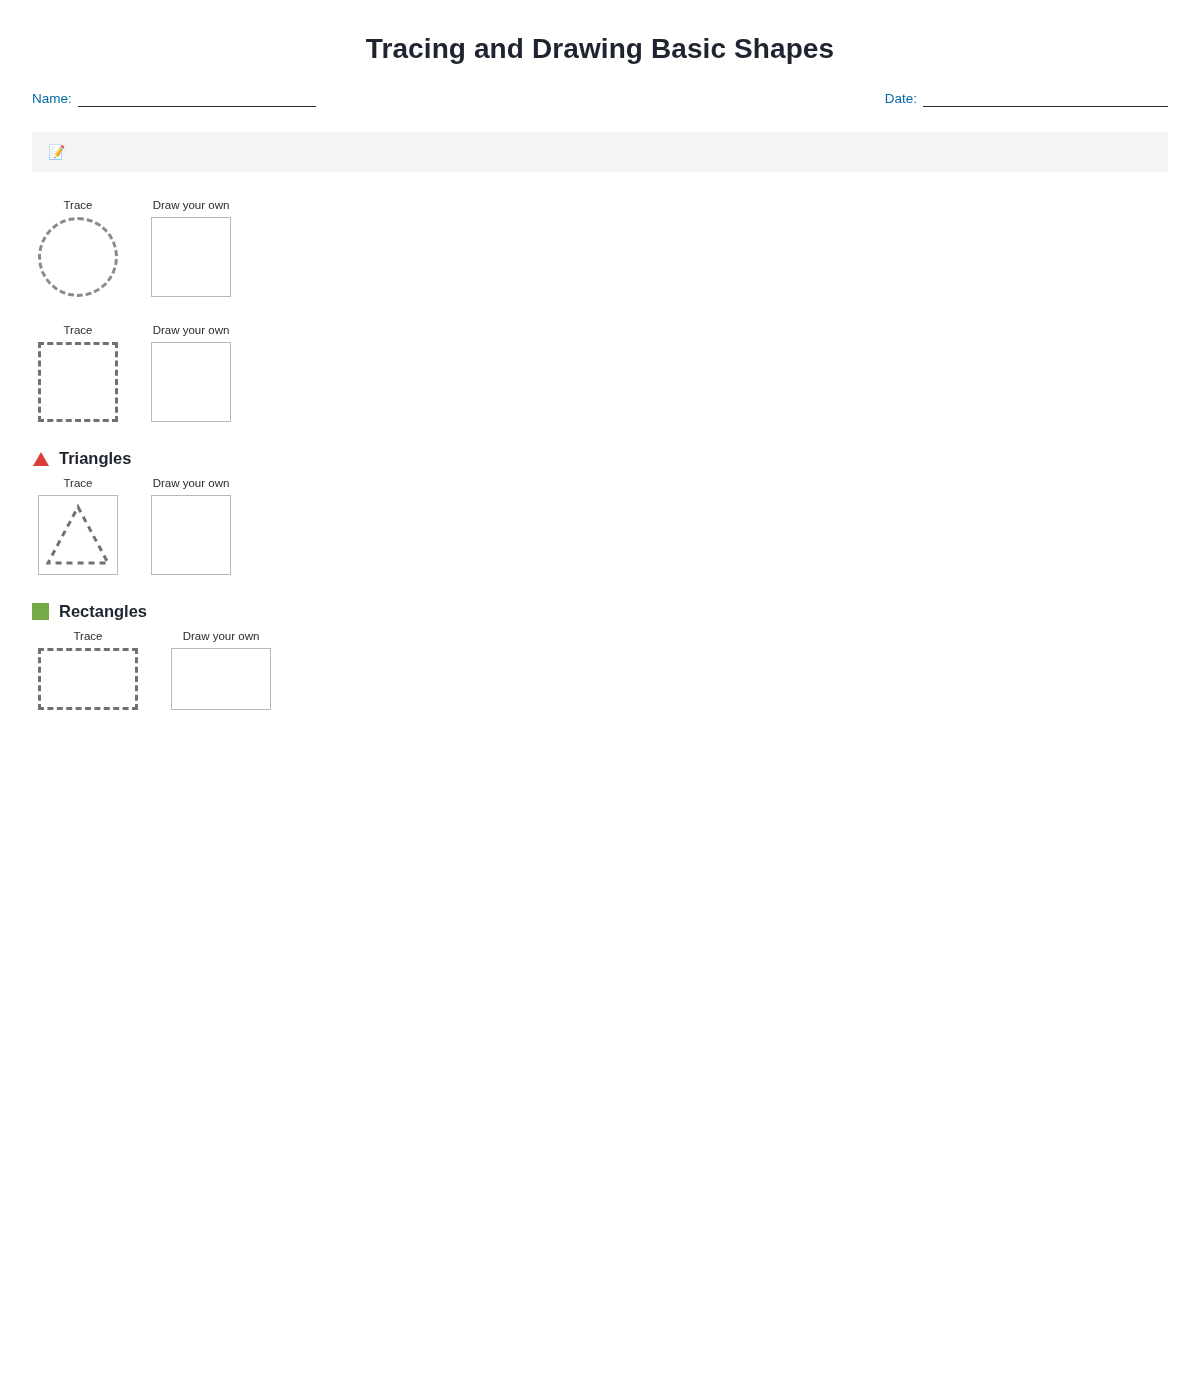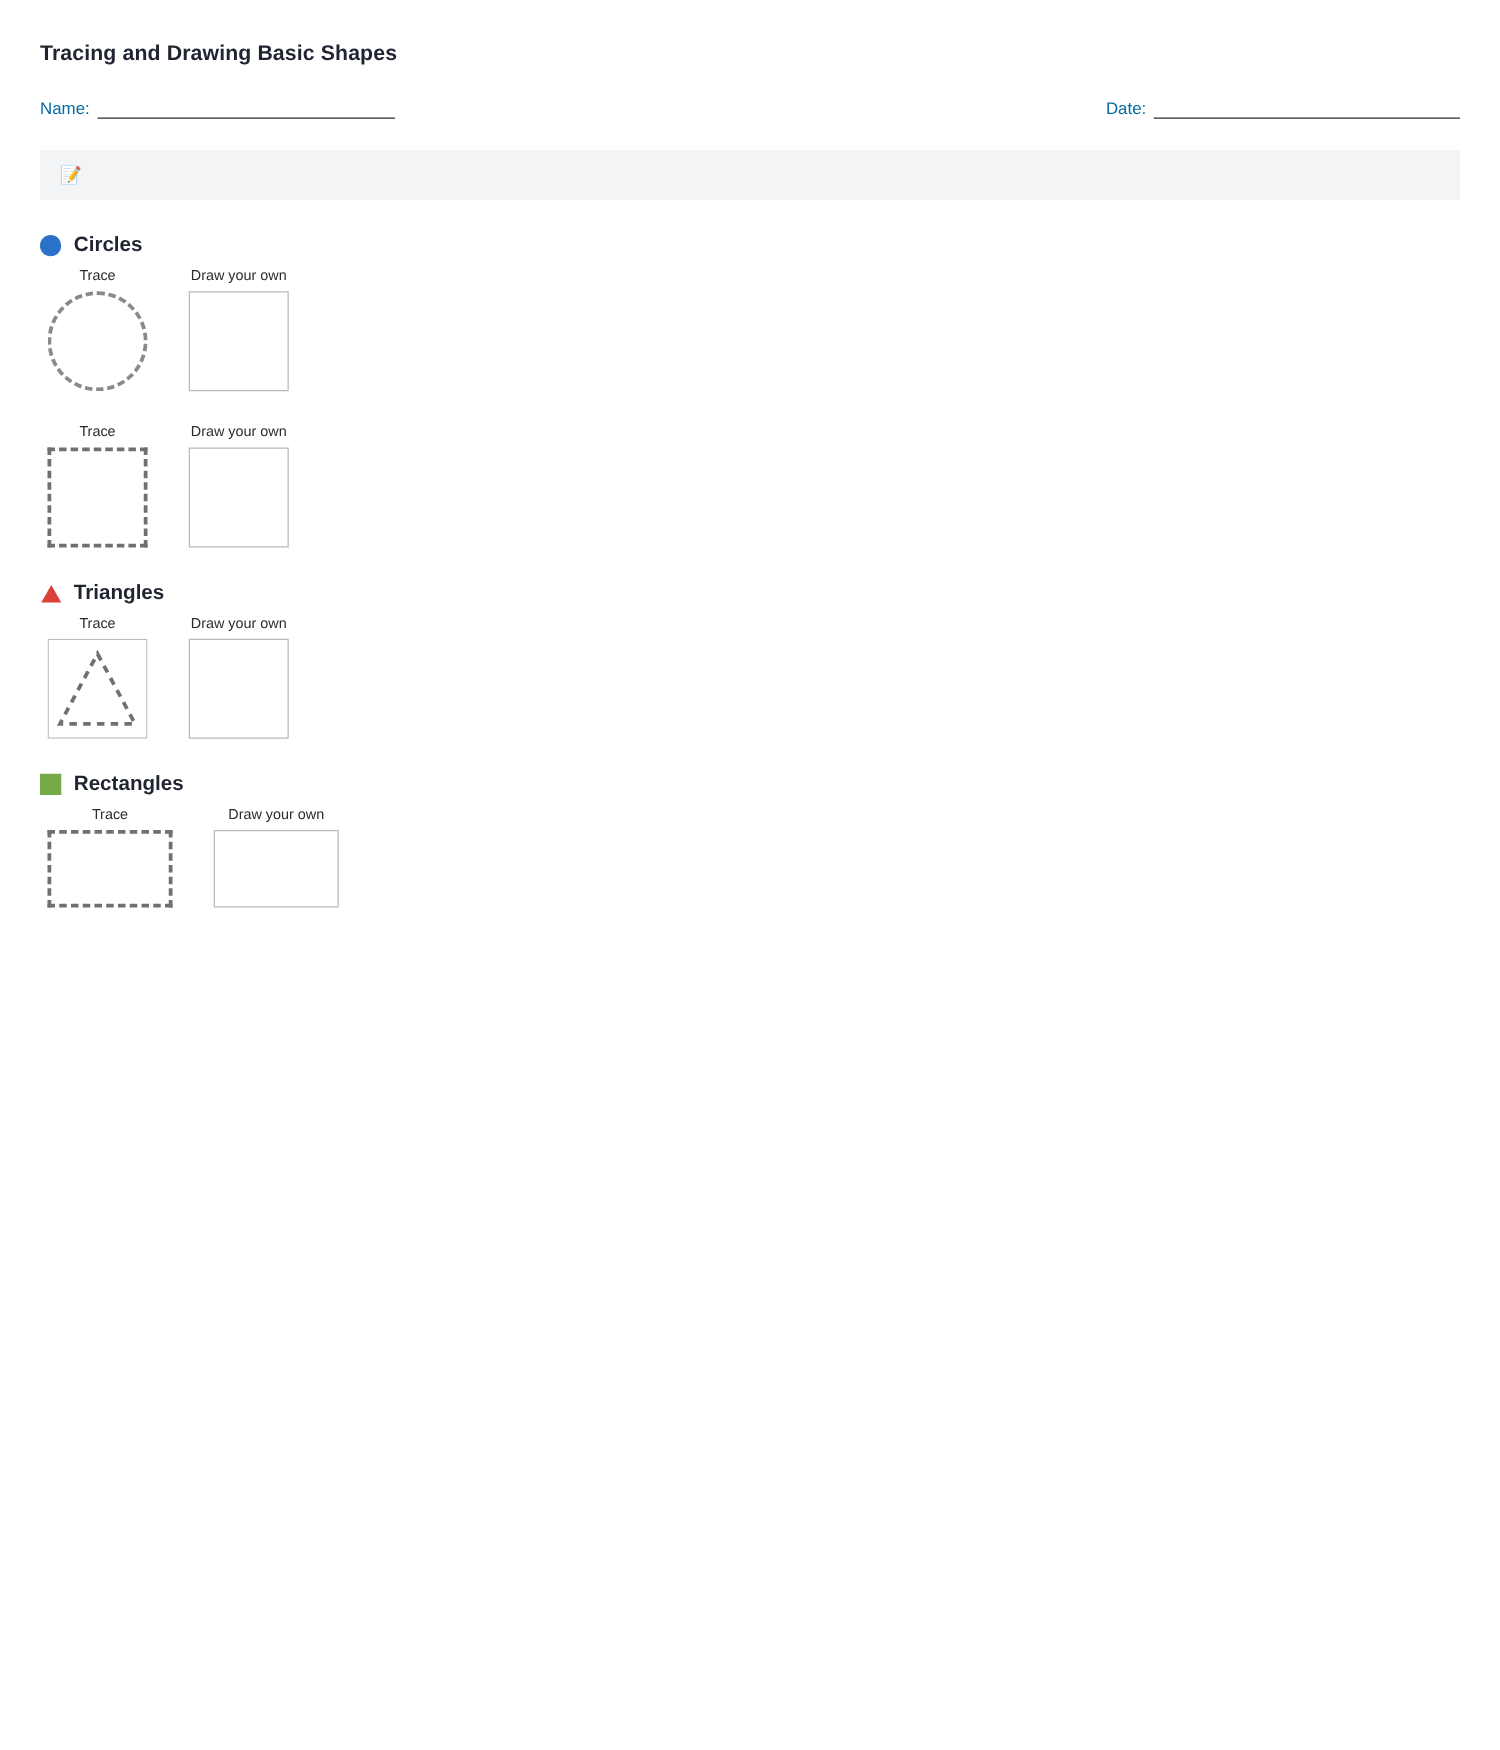--- a/index.html
+++ b/index.html
@@ -13,21 +13,22 @@
     font-family: "Liberation Sans", sans-serif;
     color: #1f2430;
     position: relative;
     overflow: hidden;
   }
   .page {
     padding: 0 32px;
     box-sizing: border-box;
   }
   .worksheet-title {
-    font-size: 17px;
+    text-align: center;
+    font-size: 28px;
     font-weight: bold;
     color: #1f2430;
     margin: 33px 0 0 0;
     letter-spacing: 0.1px;
   }
   .name-date-row {
     display: flex;
     justify-content: space-between;
     align-items: flex-end;
     margin-top: 26px;
@@ -182,24 +183,20 @@
       <span class="field-label">Date:</span>
       <span class="field-line date-line"></span>
     </div>
   </div>
 
   <div class="instructions">
     <span class="memo-icon">📝</span>
   </div>
 
   <div class="section">
-    <div class="section-header">
-      <span class="swatch-circle"></span>
-      <span class="section-title">Circles</span>
-    </div>
     <div class="shape-row row-indent">
       <div class="shape-cell">
         <span class="cell-label">Trace</span>
         <div class="trace-circle"></div>
       </div>
       <div class="shape-cell">
         <span class="cell-label">Draw your own</span>
         <div class="draw-box"></div>
       </div>
     </div>

